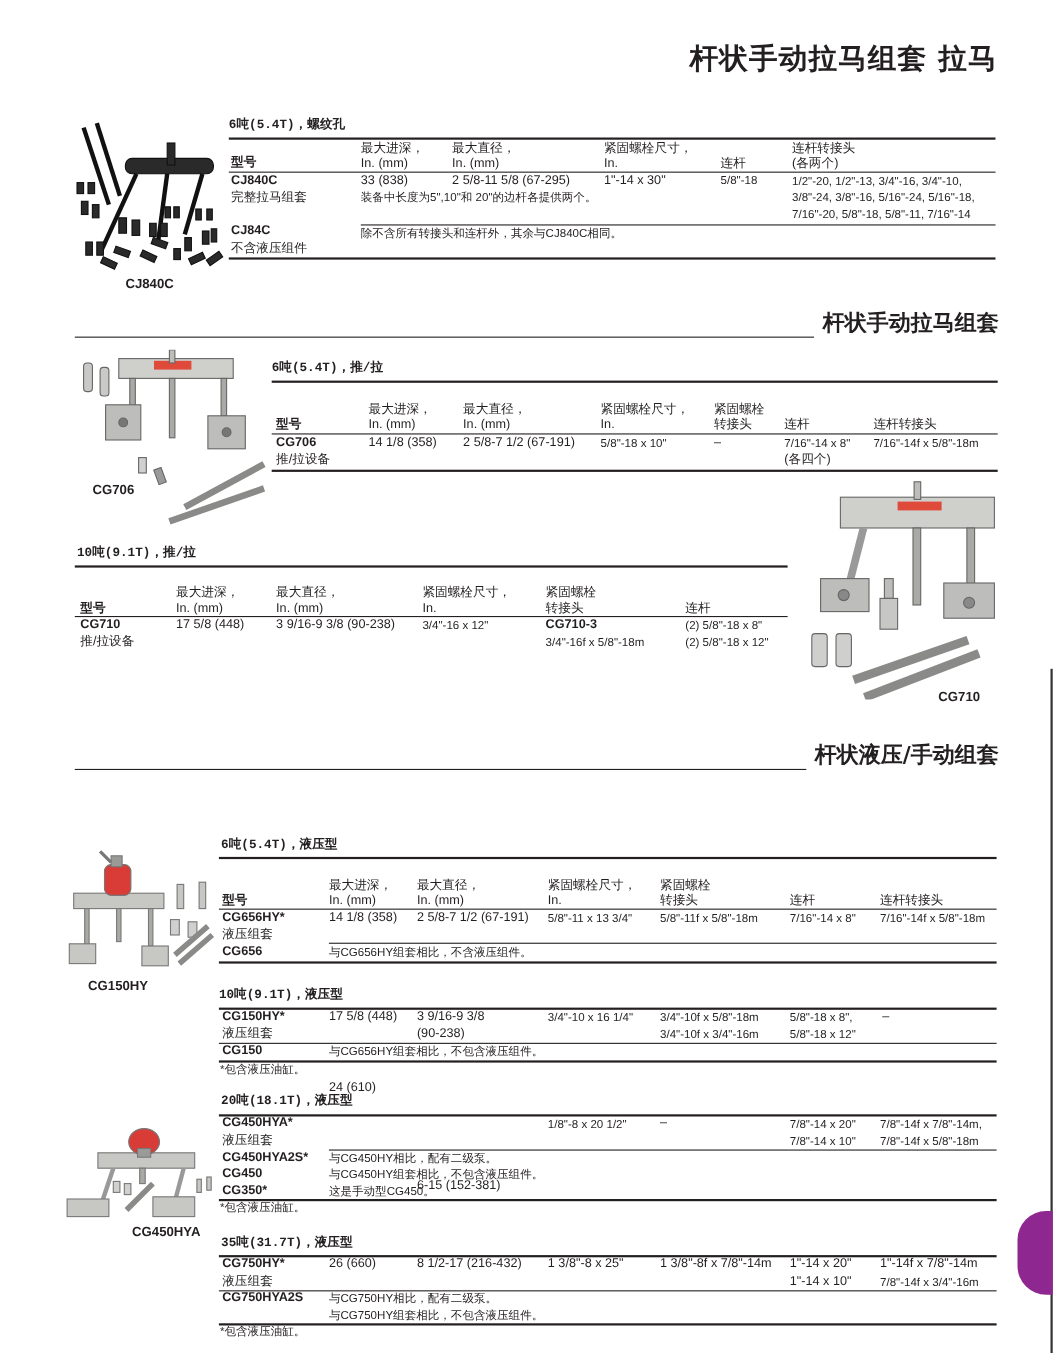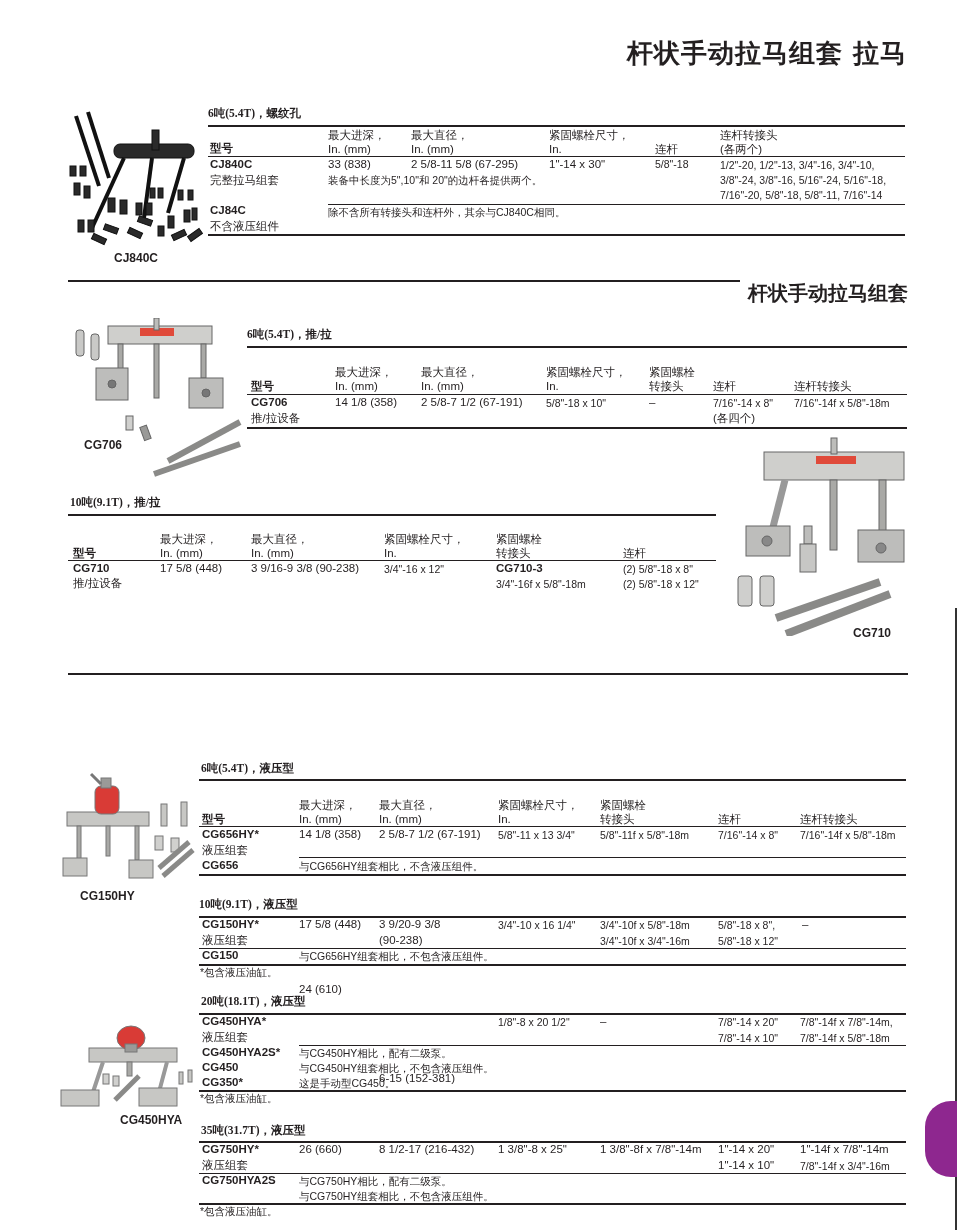--- a/index.html
+++ b/index.html
@@ -1,23 +1,23 @@
 <!DOCTYPE html>
 <html><head>
 <meta charset="utf-8">
 <style>
   html, body { margin:0; padding:0; background:#ffffff; }
   body { width:959px; height:1230px; position:relative; overflow:hidden;
          font-family:"Liberation Sans", "DejaVu Sans", sans-serif; color:#231f20; }
   .abs { position:absolute; }
   .page-title { right:52px; top:36px; font-size:26px; font-weight:bold; letter-spacing:1px; font-family:"DejaVu Sans", sans-serif; }
-  .sec-header { position:absolute; display:flex; align-items:flex-start; }
+  .sec-header { position:absolute; display:flex; align-items:flex-end; }
   .sec-header .rule { height:1.5px; background:#231f20; flex:1; }
   .sec-header .txt { font-size:20px; font-weight:bold; padding-left:8px; white-space:nowrap; font-family:"DejaVu Sans", sans-serif; }
-  .grp-title { font-size:14px; font-weight:bold; font-family:Liberation Serif, serif; }
+  .grp-title { font-size:14px; font-weight:bold; font-family:Liberation Mono, monospace; }
   .line { position:absolute; height:1px; background:#231f20; }
   .line.thick { height:1.5px; }
   .t { position:absolute; font-size:11.5px; line-height:15px; white-space:nowrap; }
   .th { font-size:11.5px; line-height:13px; }
   .b { font-weight:bold; }
   .sm { font-size:10.5px; }
   .caption { font-size:12px; font-weight:bold; }
   .photo { position:absolute; }
   .tab-purple { position:absolute; left:925px; top:1101px; width:32px; height:76px; background:#8e278f; border-radius:26px 0 0 26px; }
   .edge-line { position:absolute; left:955px; top:608px; width:2px; height:622px; background:#333; }
@@ -195,20 +195,21 @@
     <rect x="8" y="140" width="14" height="30" rx="3" fill="#cfcfcd"></rect>
     <rect x="30" y="140" width="14" height="30" rx="3" fill="#cfcfcd"></rect>
     <line x1="46" y1="182" x2="150" y2="146" stroke="#8a8a88" stroke-width="8"></line>
     <line x1="56" y1="198" x2="160" y2="158" stroke="#8a8a88" stroke-width="8"></line>
   </g>
 </svg>
 <div class="t caption" style="left:853px;top:626px">CG710</div>
 
 <div class="sec-header" style="left:68px;top:673px;width:840px">
   <div class="rule"></div>
+  <div class="txt">杆状液压/手动组套</div>
 </div>
 
 <div class="t grp-title" style="left:201px;top:761px">6吨(5.4T)，液压型</div>
 <div class="line thick" style="left:199px;top:779px;width:707px"></div>
 <div class="t th" style="left:202px;top:813px;font-weight:bold">型号</div>
 <div class="t th" style="left:299px;top:799px">最大进深，</div>
 <div class="t th" style="left:299px;top:813px">In. (mm)</div>
 <div class="t th" style="left:379px;top:799px">最大直径，</div>
 <div class="t th" style="left:379px;top:813px">In. (mm)</div>
 <div class="t th" style="left:498px;top:799px">紧固螺栓尺寸，</div>
@@ -255,21 +256,21 @@
   </g>
 </svg>
 <div class="t caption" style="left:80px;top:889px">CG150HY</div>
 
 <div class="t grp-title" style="left:199px;top:897px">10吨(9.1T)，液压型</div>
 <div class="line thick" style="left:199px;top:916px;width:707px"></div>
 <div>
   <div class="t b" style="left:202px;top:917px">CG150HY*</div>
   <div class="t" style="left:202px;top:933px">液压组套</div>
   <div class="t" style="left:299px;top:917px">17 5/8 (448)</div>
-  <div class="t" style="left:379px;top:917px">3 9/20-9 3/8</div>
+  <div class="t" style="left:379px;top:917px">3 9/16-9 3/8</div>
   <div class="t" style="left:379px;top:933px">(90-238)</div>
   <div class="t sm" style="left:498px;top:918px">3/4"-10 x 16 1/4"</div>
   <div class="t sm" style="left:600px;top:918px">3/4"-10f x 5/8"-18m</div>
   <div class="t sm" style="left:600px;top:934px">3/4"-10f x 3/4"-16m</div>
   <div class="t sm" style="left:718px;top:918px">5/8"-18 x 8",</div>
   <div class="t sm" style="left:718px;top:934px">5/8"-18 x 12"</div>
   <div class="t" style="left:802px;top:917px">–</div>
 </div>
 <div class="line" style="left:199px;top:948px;width:707px"></div>
 <div>

